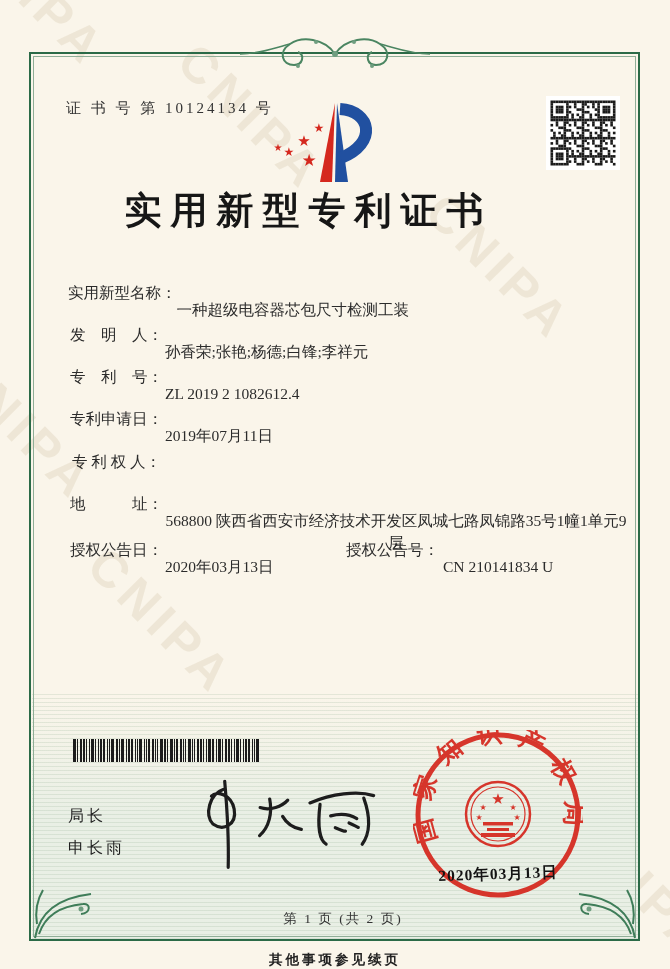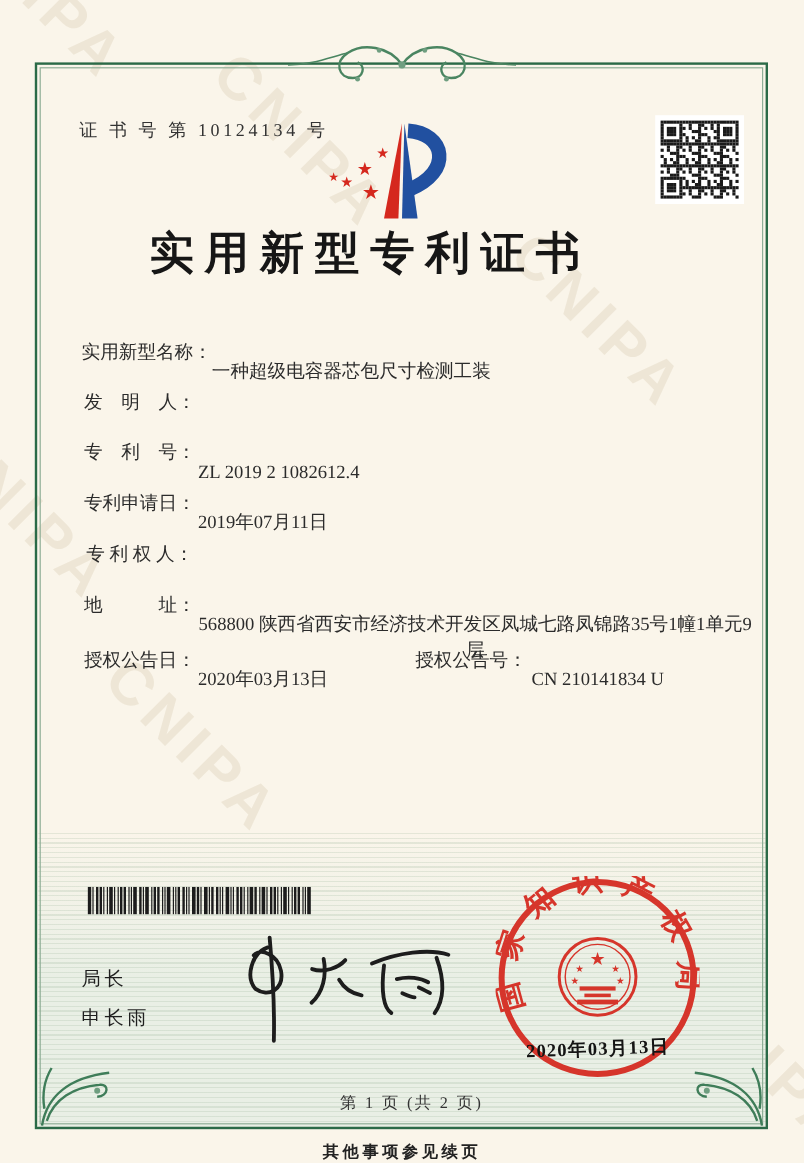--- a/index.html
+++ b/index.html
@@ -448,20 +448,21 @@
   </div>
 
   <div class="abs title">实用新型专利证书</div>
 
   <div class="abs f" style="top:283px">
     <span class="lb">实用新型名称：</span>
     <span class="val">一种超级电容器芯包尺寸检测工装</span>
   </div>
   <div class="abs f" style="top:325px">
     <span class="lb">发　明　人：</span>
+    <span class="val">孙香荣;张艳;杨德;白锋;李祥元</span>
   </div>
   <div class="abs f" style="top:367px">
     <span class="lb">专　利　号：</span>
     <span class="val">ZL 2019 2 1082612.4</span>
   </div>
   <div class="abs f" style="top:409px">
     <span class="lb">专利申请日：</span>
     <span class="val">2019年07月11日</span>
   </div>
   <div class="abs f" style="top:452px">

